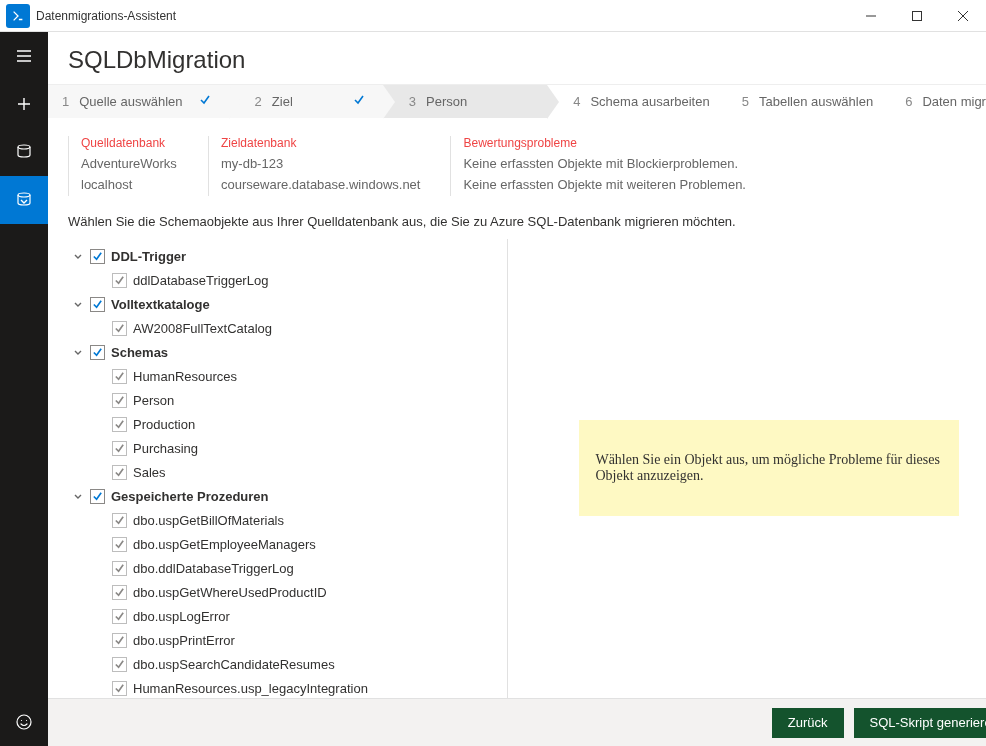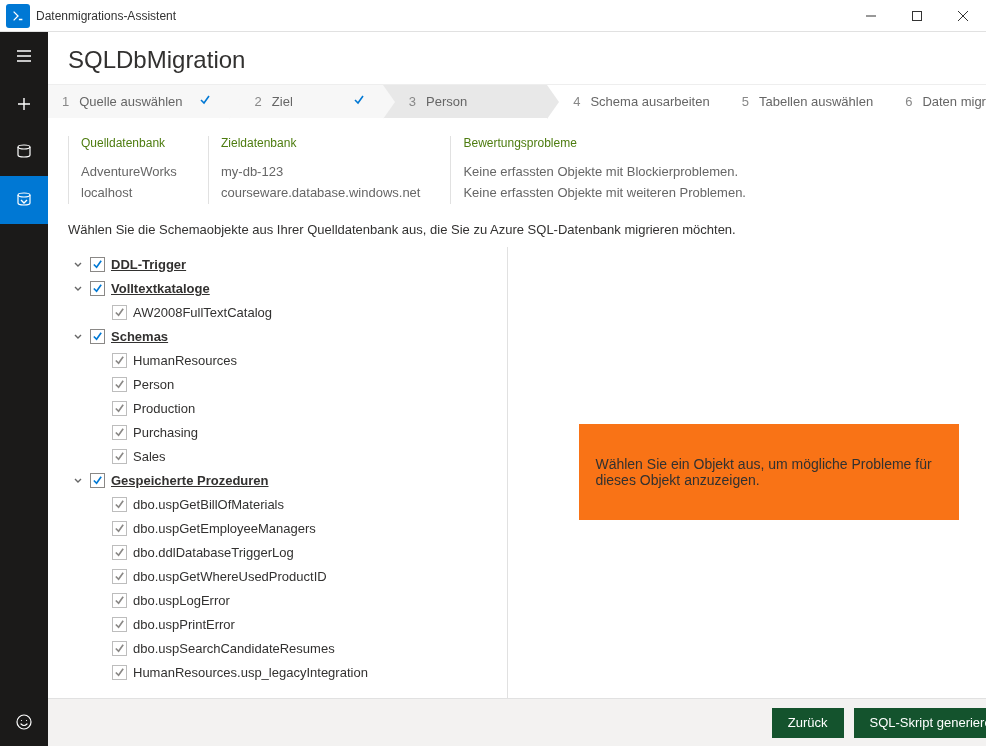--- a/index.html
+++ b/index.html
@@ -23,43 +23,43 @@
   .step { position: relative; display: flex; align-items: center; padding: 0 18px 0 14px; gap: 10px; white-space: nowrap; }
   .step .num { color: #888; }
   .step.done { background: #f7f7f7; }
   .step.done .check { color: #0078d4; margin-left: 6px; }
   .step.active { background: #e8e8e8; }
   .step.chev::after { content: ""; position: absolute; right: -12px; top: 0; width: 0; height: 0; border-top: 17px solid transparent; border-bottom: 17px solid transparent; border-left: 12px solid #f7f7f7; z-index: 2; }
   .step.active.chev::after { border-left-color: #e8e8e8; }
   .content { flex: 1; display: flex; flex-direction: column; overflow: hidden; }
   .info-row { display: flex; padding: 18px 20px 10px; gap: 30px; }
   .info-block { border-left: 1px solid #e1e1e1; padding-left: 12px; }
-  .info-block .lbl { font-size: 12px; color: #4d7c0f; margin-bottom: 12px; }
+  .info-block .lbl { font-size: 12px; color: #ef4444; margin-bottom: 4px; }
   .info-block .val { font-size: 13px; color: #666; line-height: 1.6; }
   .instruction { padding: 8px 20px 10px; font-size: 13px; color: #323130; }
   .body-row { flex: 1; display: flex; overflow: hidden; padding: 0 20px; gap: 18px; }
   .tree-wrap { width: 440px; border-right: 1px solid #e1e1e1; overflow-y: auto; overflow-x: hidden; padding-right: 4px; position: relative; }
   .tree-wrap::-webkit-scrollbar { width: 12px; }
   .tree-wrap::-webkit-scrollbar-thumb { background: #c1c1c1; border-radius: 0; }
   .tree-wrap::-webkit-scrollbar-track { background: #f0f0f0; }
   .tree { padding: 6px 0 10px; }
   .tnode { display: flex; align-items: center; height: 24px; gap: 6px; }
   .tnode.group { font-weight: 600; }
   .expander { width: 12px; height: 12px; display: flex; align-items: center; justify-content: center; cursor: pointer; }
   .expander svg { width: 8px; height: 8px; }
   .cb { width: 15px; height: 15px; border: 1px solid #8a8886; display: flex; align-items: center; justify-content: center; background: #fff; cursor: pointer; }
   .cb.checked { color: #0078d4; }
   .cb.dim.checked { color: #8a8886; border-color: #bdbdbd; }
   .cb svg { width: 11px; height: 11px; }
   .tlabel { font-size: 13px; }
   .right-panel { flex: 1; display: flex; align-items: center; justify-content: center; }
-  .placeholder-msg { background: #f97316; padding: 32px 16px; font-size: 14px; color: #323130; max-width: 380px; }
+  .placeholder-msg { background: #fef9c3; padding: 32px 16px; font-size: 14px; color: #323130; max-width: 380px; font-family: Liberation Serif, serif; }
   .footer { height: 48px; background: #f3f2f1; display: flex; align-items: center; justify-content: flex-end; padding: 0 18px; gap: 10px; border-top: 1px solid #e1e1e1; }
   .btn { height: 30px; padding: 0 16px; background: #14532d; color: #fff; font-size: 13px; border: none; cursor: pointer; display: flex; align-items: center; }
-  .indent-0 { padding-left: 4px; text-decoration: underline; }
+  .indent-0 { padding-left: 4px; }
   .indent-1 { padding-left: 44px; }
 </style>
 </head>
 <body>
 
 <div class="titlebar">
   <div class="app-icon">
     <svg viewBox="0 0 16 16" fill="none" stroke="#fff" stroke-width="1.5">
         <path d="M3 3l5 5-5 5M9 12h4"></path>
       </svg>
@@ -185,20 +185,28 @@
                     <path d="M1 2l3 3 3-3" fill="none" stroke="#666" stroke-width="1.4"></path>
                   </svg>
                 </span>
                 <span class="cb checked">
                   <svg viewBox="0 0 12 12">
                     <path d="M2 6l3 3 5-7" fill="none" stroke="currentColor" stroke-width="1.8"></path>
                   </svg>
                 </span>
                 <span class="tlabel">DDL-Trigger</span>
               </div>
+              <div class="tnode indent-1">
+                <span class="cb dim checked">
+                  <svg viewBox="0 0 12 12">
+                    <path d="M2 6l3 3 5-7" fill="none" stroke="currentColor" stroke-width="1.8"></path>
+                  </svg>
+                </span>
+                <span class="tlabel">ddlDatabaseTriggerLog</span>
+              </div>
               <div class="tnode group indent-0">
                 <span class="expander">
                   <svg viewBox="0 0 8 8">
                     <path d="M1 2l3 3 3-3" fill="none" stroke="#666" stroke-width="1.4"></path>
                   </svg>
                 </span>
                 <span class="cb checked">
                   <svg viewBox="0 0 12 12">
                     <path d="M2 6l3 3 5-7" fill="none" stroke="currentColor" stroke-width="1.8"></path>
                   </svg>

